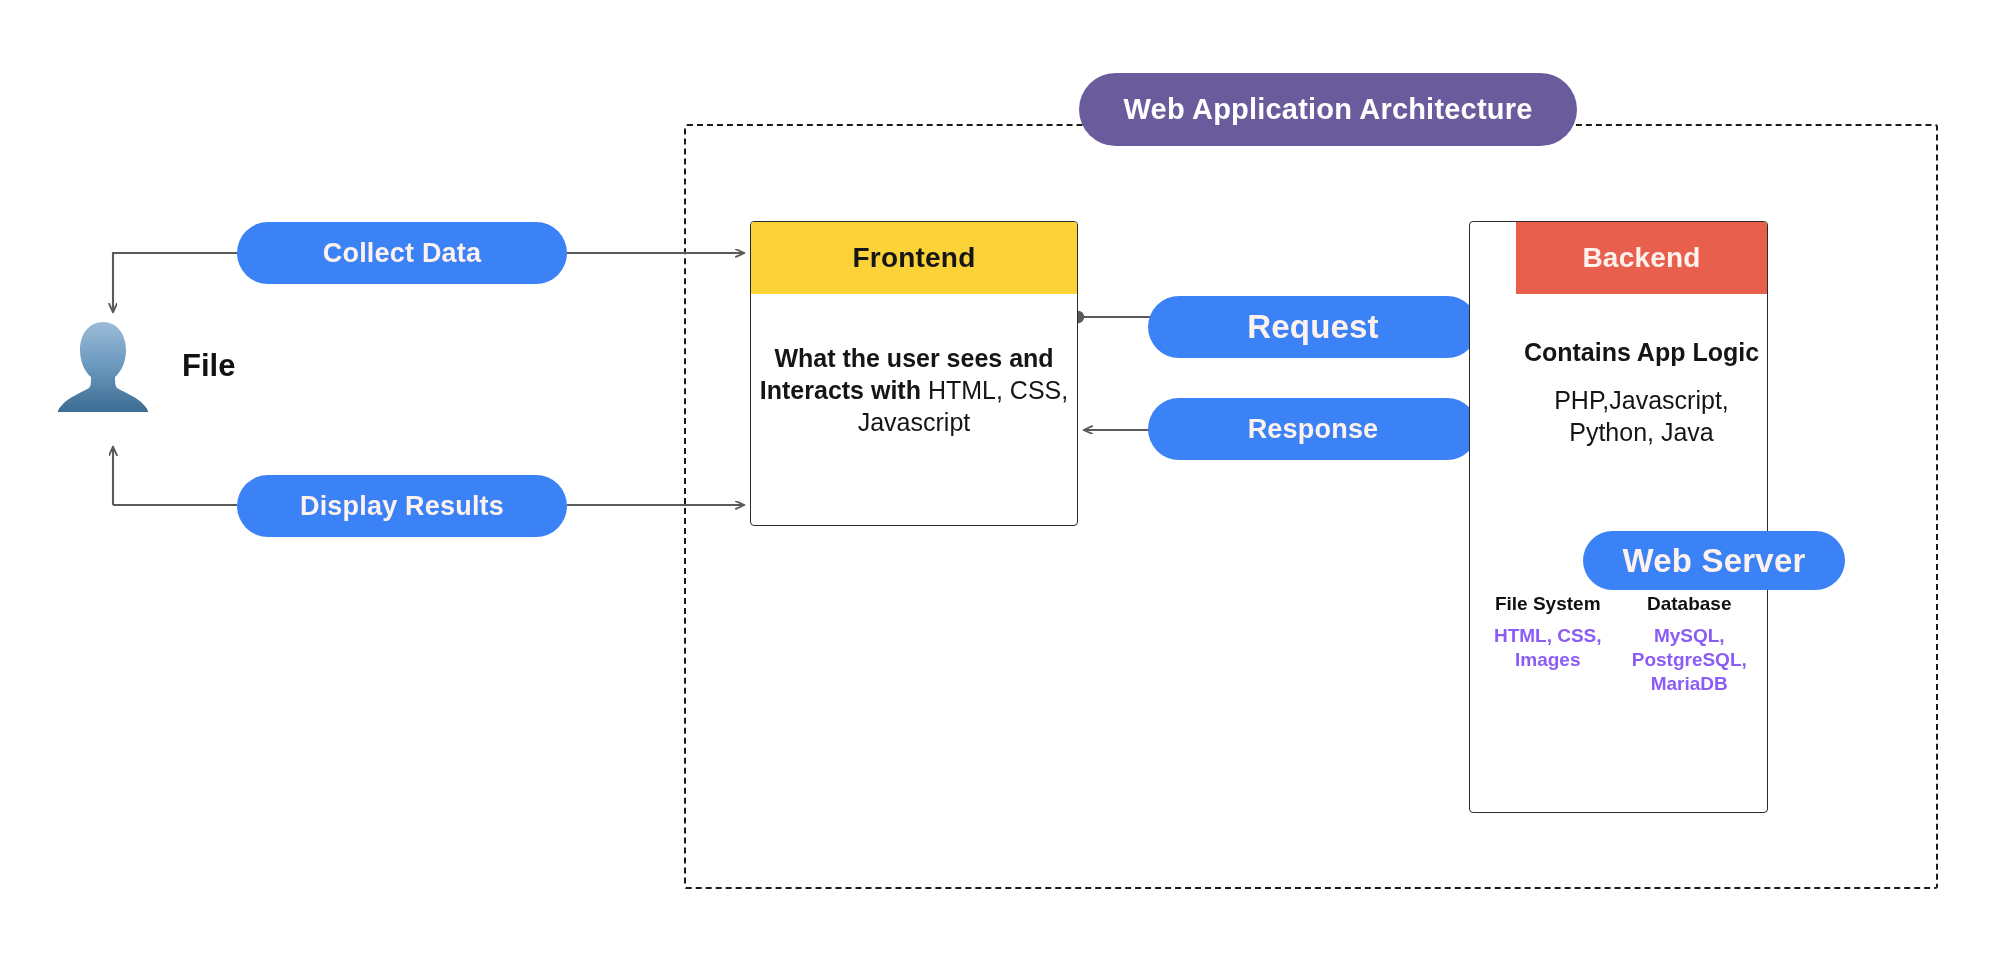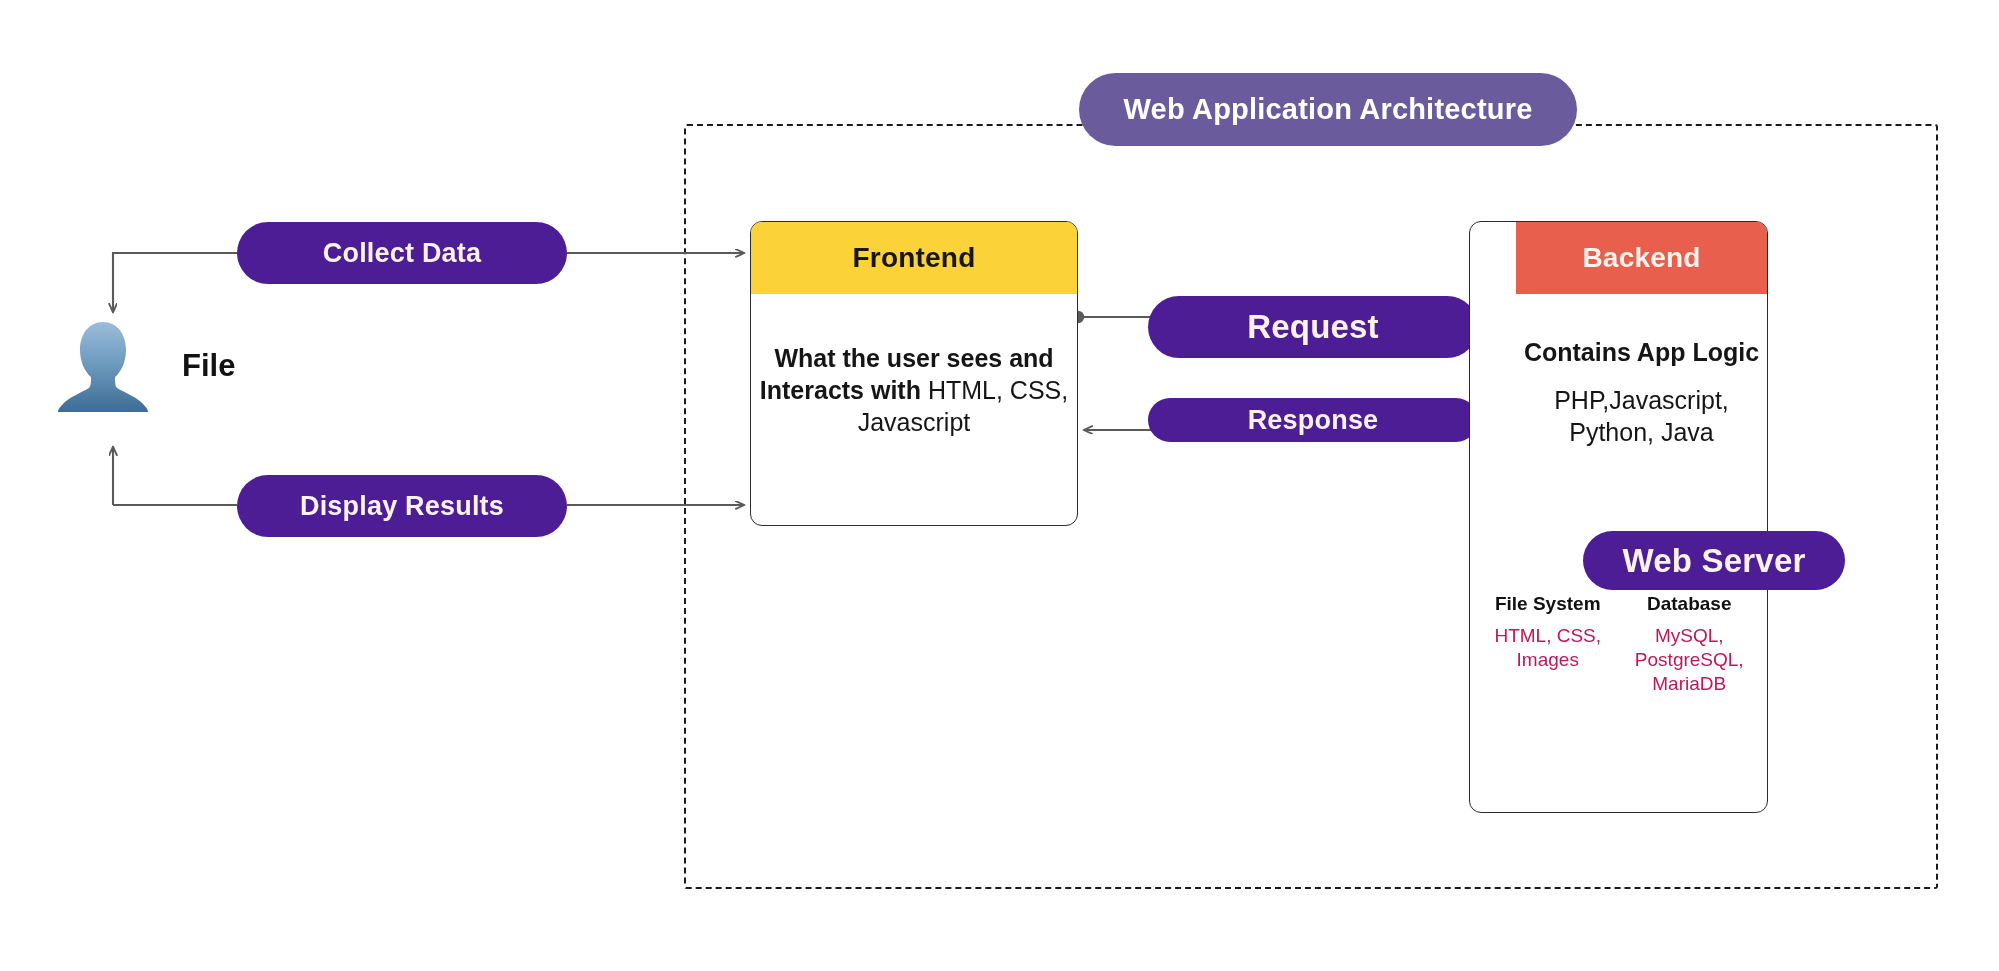--- a/index.html
+++ b/index.html
@@ -48,21 +48,21 @@
     align-items: center;
     justify-content: center;
     border-radius: 999px;
     color: #fdf2ee;
     font-weight: bold;
     letter-spacing: 0.2px;
     text-align: center;
     white-space: nowrap;
   }
 
-  .pill-coral { background: #4c1d95; }
+  .pill-coral { background: #3b82f6; }
   .pill-purple { background: #6a5b9c; color: #ffffff; }
 
   
   #title-banner {
     left: 1079px;
     top: 73px;
     width: 498px;
     height: 73px;
     font-size: 29px;
   }
@@ -90,21 +90,21 @@
     top: 296px;
     width: 330px;
     height: 62px;
     font-size: 33px;
   }
 
   #pill-response {
     left: 1148px;
     top: 398px;
     width: 330px;
-    height: 44px;
+    height: 62px;
     font-size: 27px;
   }
 
   
   #pill-webserver {
     left: 1583px;
     top: 531px;
     width: 262px;
     height: 59px;
     font-size: 33px;
@@ -125,21 +125,21 @@
     font-weight: bold;
     color: #121212;
     white-space: nowrap;
   }
 
   
   .card {
     position: absolute;
     background: #ffffff;
     border: 1.6px solid #2b2b2b;
-    border-radius: 12px;
+    border-radius: 4px;
     overflow: hidden;
     display: flex;
     flex-direction: column;
   }
 
   .card-header {
     height: 72px;
     flex: 0 0 72px;
     display: flex;
     align-items: center;
@@ -222,21 +222,22 @@
     font-size: 19px;
     font-weight: bold;
     color: #111111;
     white-space: nowrap;
   }
 
   .bcol-body {
     margin-top: 9px;
     font-size: 19px;
     line-height: 1.27;
-    color: #be185d;
+    color: #8b5cf6;
+    font-weight: bold;
   }
 </style>
 </head>
 <body>
 
 <div id="canvas">
 
   <div class="boundary"></div>
 
   <svg id="wires" viewBox="0 0 1999 971" width="1999" height="971">

